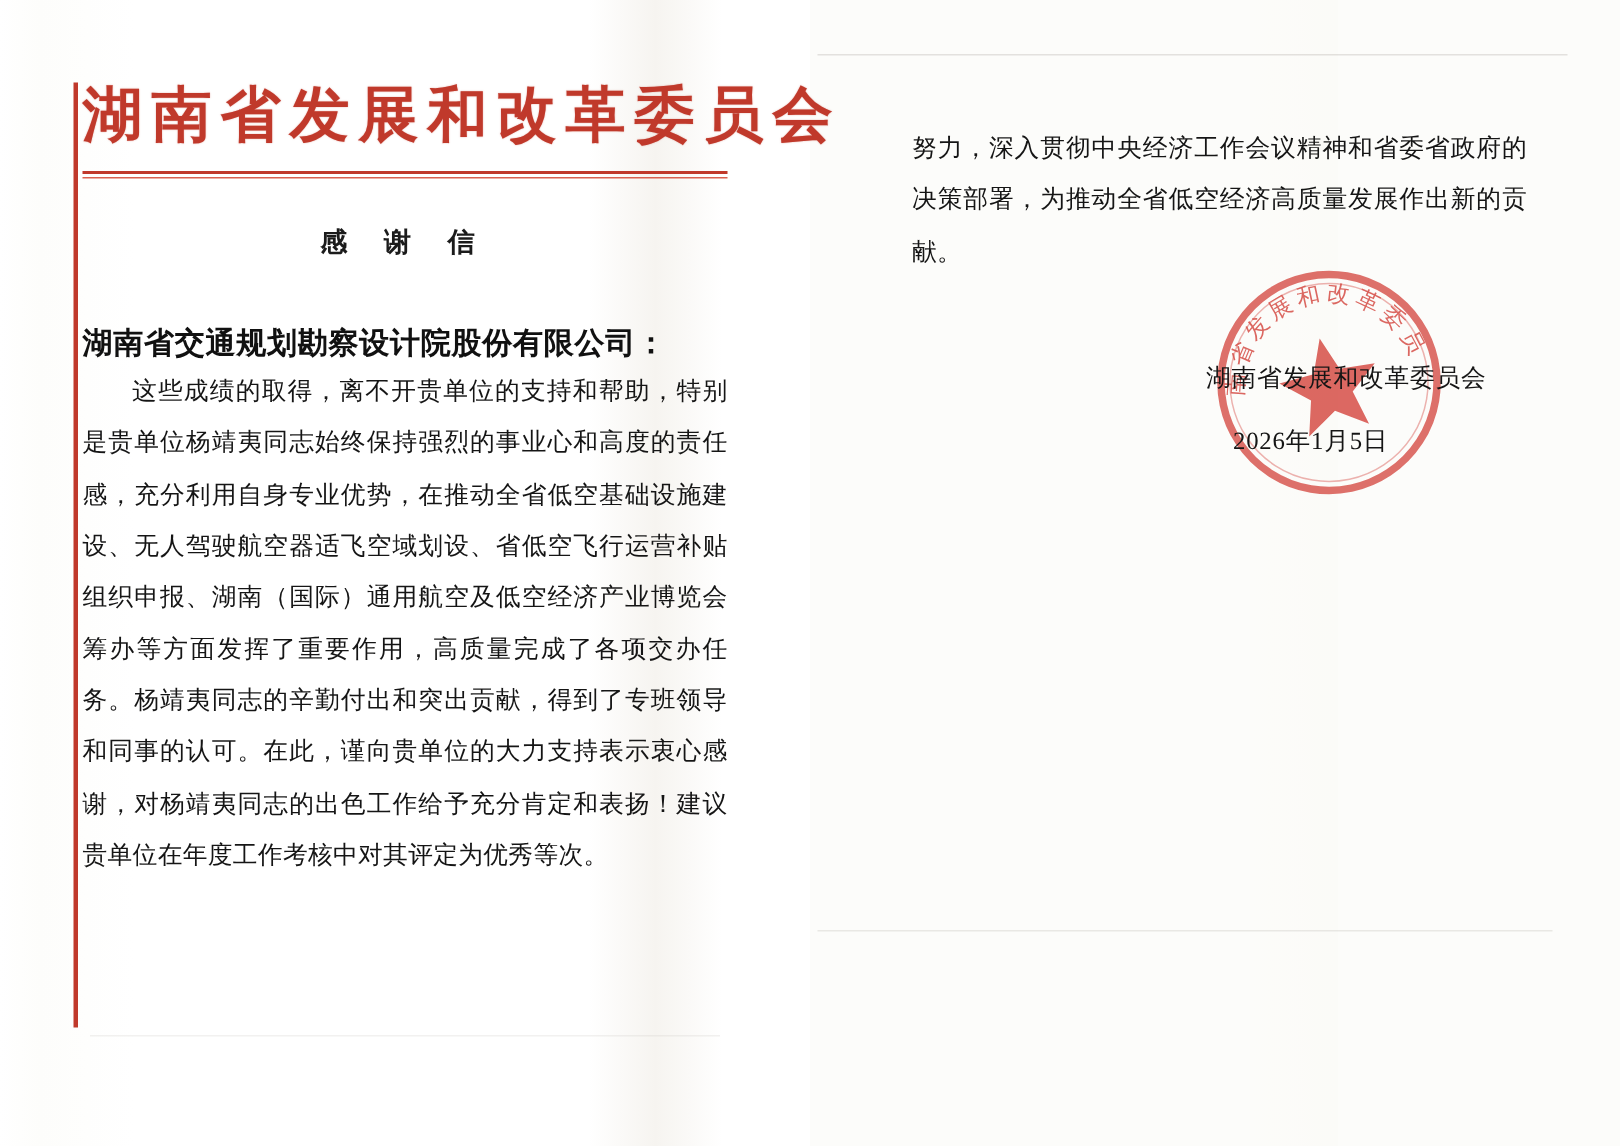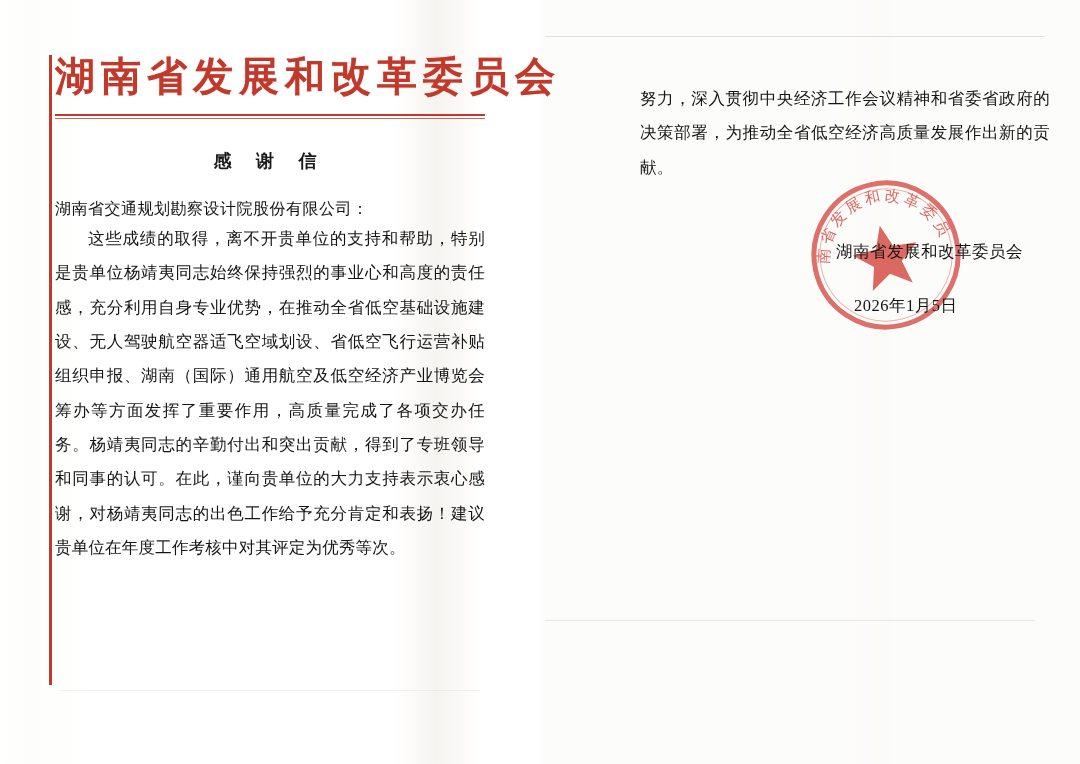--- a/index.html
+++ b/index.html
@@ -106,42 +106,42 @@
     text-align: center;
     font-size: 18px;
     font-weight: bold;
     letter-spacing: 10px;
     color: #1b1b1b;
     margin-top: 30px;
     font-family: "Liberation Serif", "DejaVu Serif", serif;
   }
 
   .addressee {
-    margin-top: 26px;
-    font-size: 16px;
-    font-weight: normal;
+    margin-top: 42px;
+    font-size: 20px;
+    font-weight: bold;
     color: #111;
     letter-spacing: 0.5px;
   }
 
   .body-p {
     font-size: 16.5px;
     line-height: 2.08;
     color: #151515;
     text-align: justify;
     text-justify: inter-ideograph;
     margin: 2px 0 0 0;
     text-indent: 2em;
     letter-spacing: 0.2px;
   }
 
   
   .right-col {
     position: absolute;
-    left: 640px; top: 82px;
+    left: 608px; top: 82px;
     width: 410px;
   }
   .right-p {
     font-size: 16.5px;
     line-height: 2.08;
     color: #151515;
     text-align: justify;
     text-justify: inter-ideograph;
     margin: 0;
     letter-spacing: 0.2px;
@@ -156,21 +156,21 @@
   }
   .sign-org {
     font-size: 16.5px;
     color: #151515;
     letter-spacing: 0.5px;
     white-space: nowrap;
   }
   .sign-date {
     font-size: 16.5px;
     color: #151515;
-    margin-top: 32px;
+    margin-top: 20px;
     letter-spacing: 0.5px;
     padding-left: 18px;
     white-space: nowrap;
   }
 
   
   .seal {
     position: absolute;
     left: 806px;
     top: 175px;

